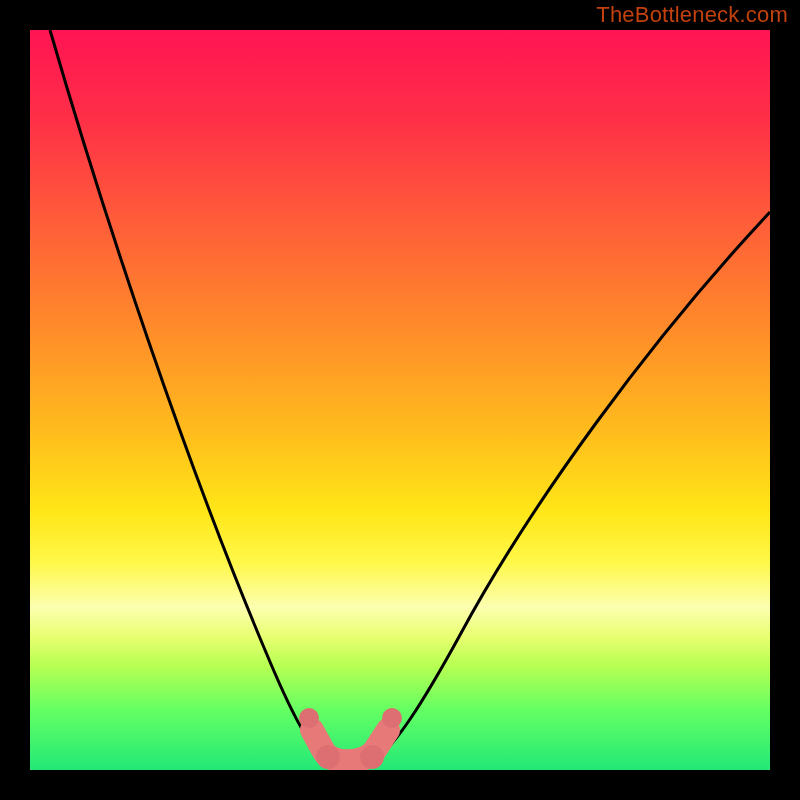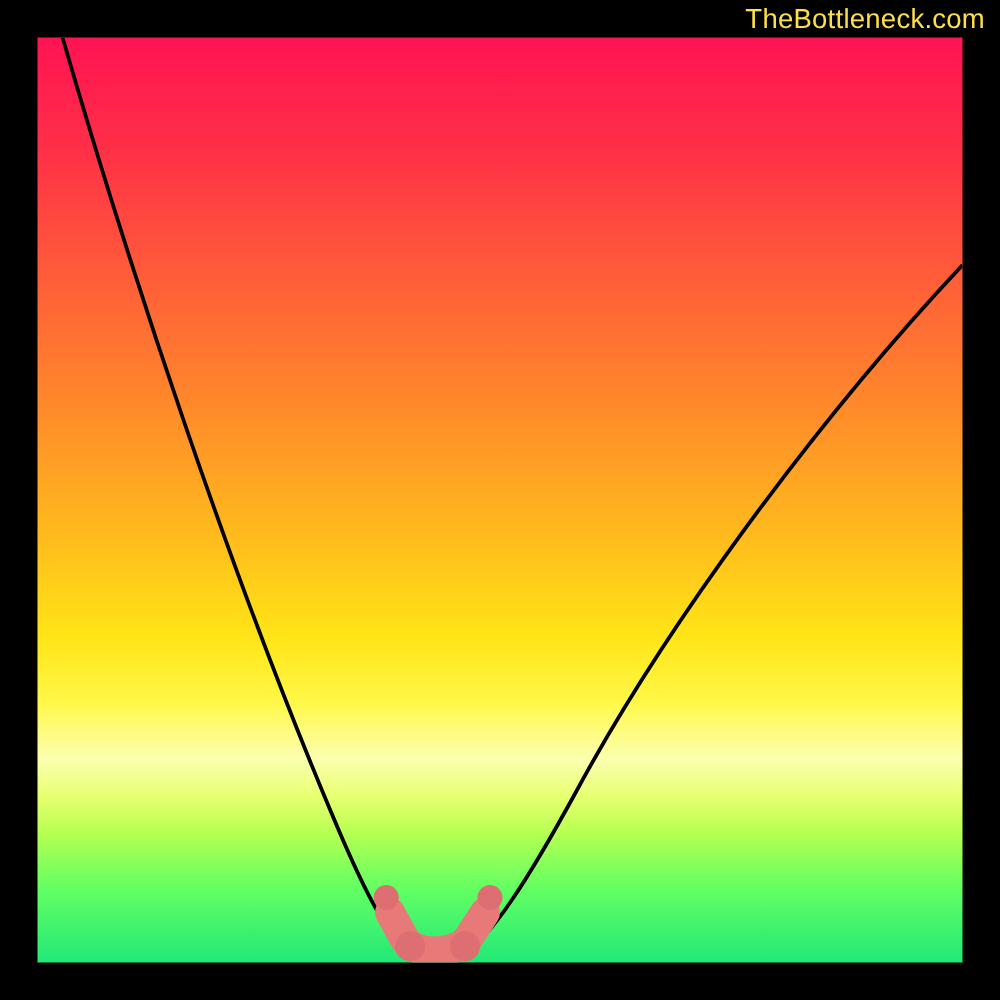--- a/index.html
+++ b/index.html
@@ -38,21 +38,21 @@
       #63ff63 92%,
       #22e877 100%
     );
   }
   .watermark {
     position: absolute;
     top: 2px;
     right: 12px;
     font-family: Arial, Helvetica, sans-serif;
     font-size: 22px;
-    color: #fde047;
+    color: #c2410c;
     letter-spacing: 0.2px;
     user-select: none;
   }
   svg.curve {
     position: absolute;
     left: 0;
     top: 0;
     width: 740px;
     height: 740px;
   }

